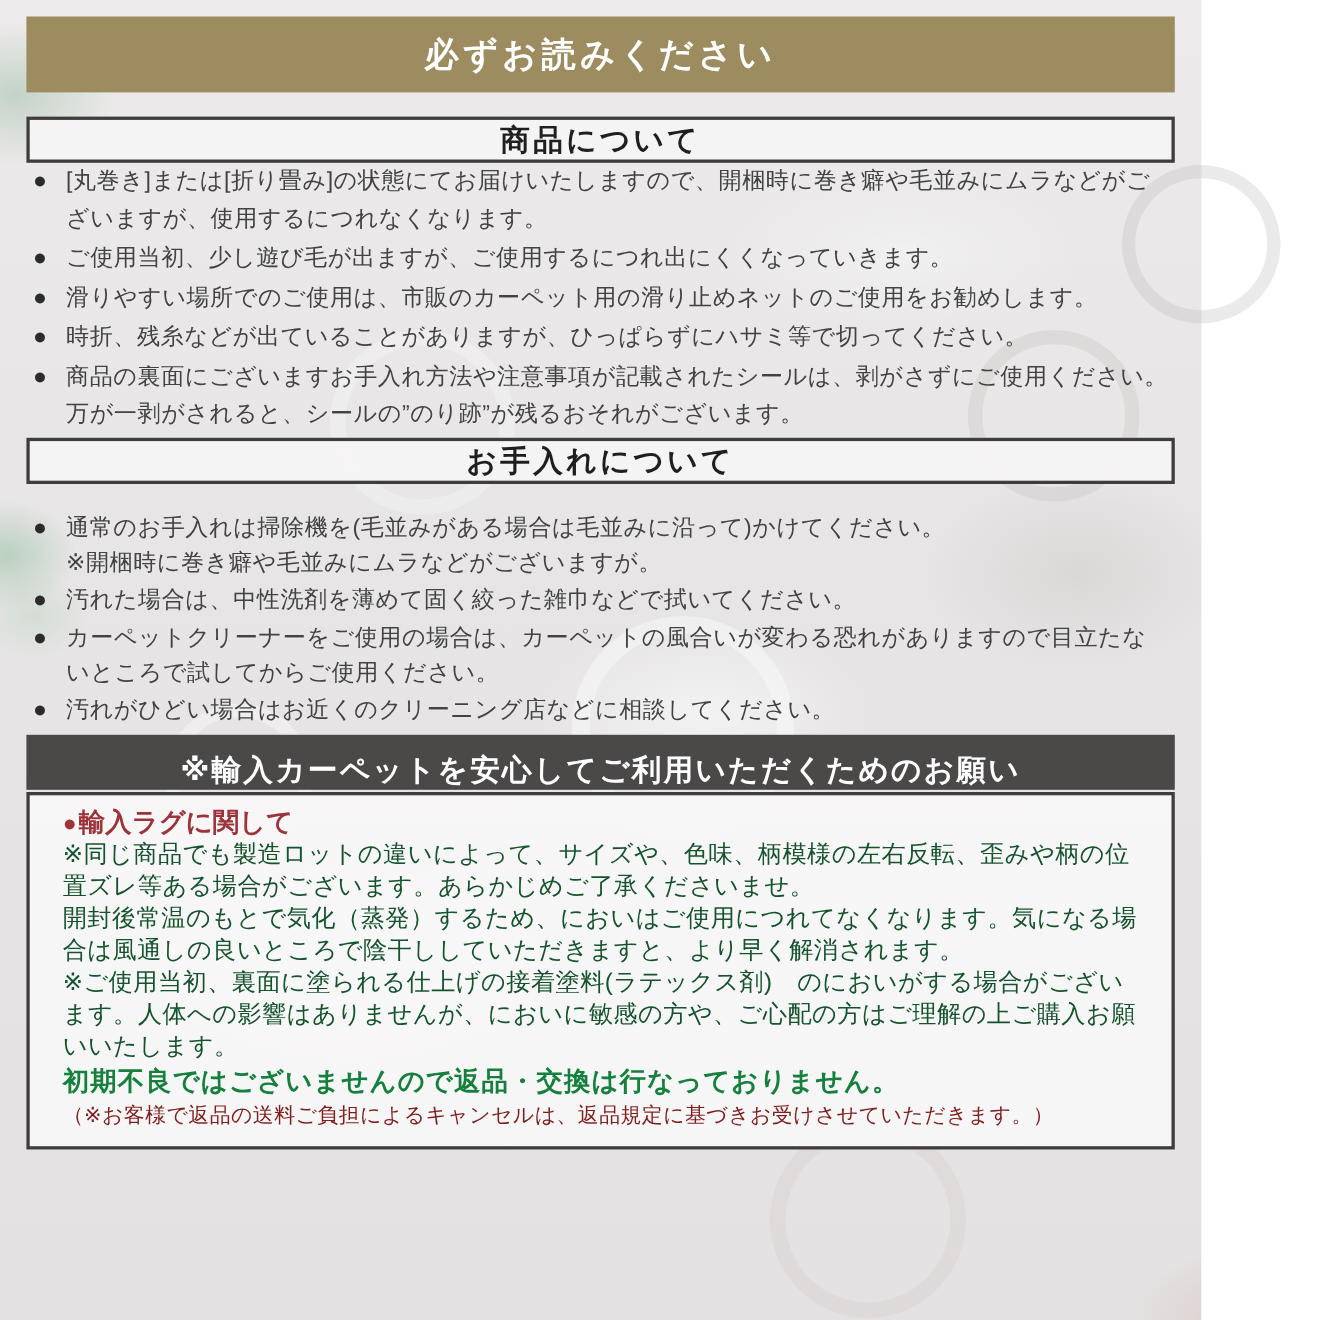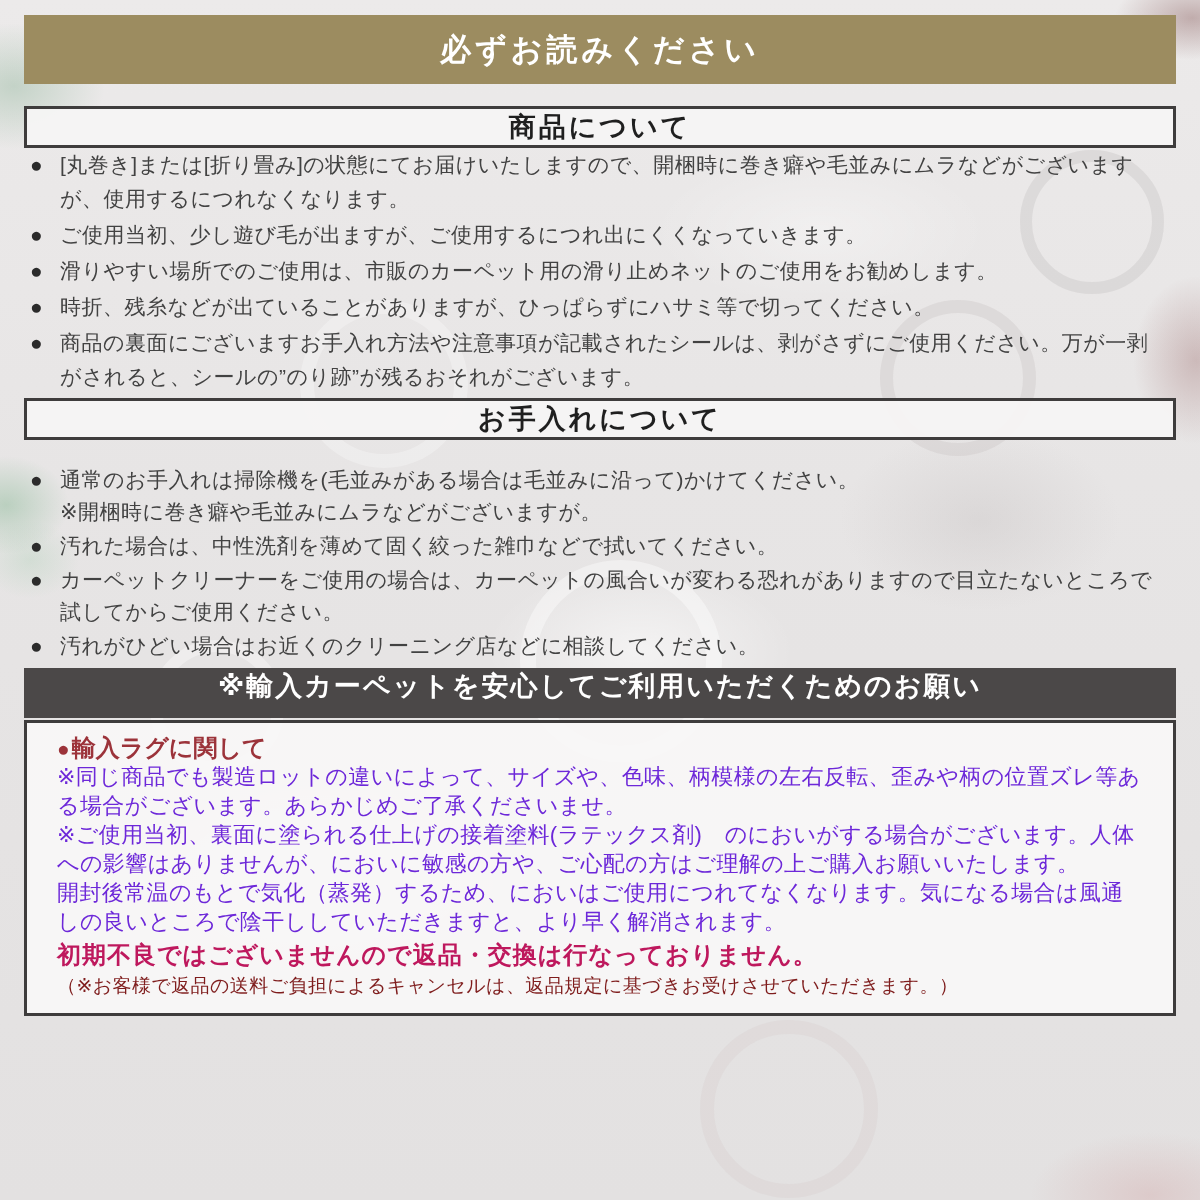--- a/index.html
+++ b/index.html
@@ -3,21 +3,21 @@
 <meta charset="utf-8">
 <style>
   html,body{margin:0;padding:0;}
   body{
     width:1200px;height:1200px;
     font-family:"Liberation Sans","DejaVu Sans",sans-serif;
     color:#454545;
     overflow:hidden;
   }
   .page{
-    position:relative;width:1200px;height:1200px;box-sizing:border-box;
+    position:relative;width:1092px;height:1200px;box-sizing:border-box;
     background-color:#e8e7e7;
     background-image:
       radial-gradient(ellipse 130px 90px at 14px 86px, rgba(104,158,120,0.30), rgba(104,158,120,0) 70%),
       radial-gradient(ellipse 90px 70px at 6px 505px, rgba(96,165,115,0.33), rgba(96,165,115,0) 70%),
       radial-gradient(ellipse 70px 55px at 30px 560px, rgba(140,195,155,0.22), rgba(140,195,155,0) 70%),
       radial-gradient(ellipse 110px 60px at 1192px 18px, rgba(112,58,58,0.35), rgba(112,58,58,0) 70%),
       radial-gradient(ellipse 90px 120px at 1196px 360px, rgba(120,52,52,0.25), rgba(120,52,52,0) 70%),
       radial-gradient(ellipse 170px 90px at 1150px 1195px, rgba(205,150,150,0.30), rgba(205,150,150,0) 70%),
       radial-gradient(ellipse 220px 120px at 640px 650px, rgba(255,255,255,0.55), rgba(255,255,255,0) 70%),
       radial-gradient(ellipse 260px 140px at 320px 880px, rgba(255,255,255,0.40), rgba(255,255,255,0) 70%),
@@ -54,34 +54,34 @@
   ul.blist{list-style:none;margin:0;padding:0 6px;}
   ul.blist li{display:flex;margin-bottom:2px;}
   ul.blist .dot{flex:0 0 auto;width:30px;color:#2b2b2b;font-size:21px;line-height:34px;}
   ul.blist .t{flex:1;font-size:21px;line-height:34px;color:#424242;letter-spacing:0.5px;}
   ul.list2 li{margin-bottom:2px;}
   ul.list2 .dot{line-height:32px;}
   ul.list2 .t{line-height:32px;}
 
   .dark-banner{
     margin-top:6px;height:50px;background:#4b4848;
-    display:flex;align-items:flex-start;justify-content:center;
+    display:flex;align-items:flex-end;justify-content:center;
   }
   .dark-banner span{color:#ffffff;font-size:27px;font-weight:bold;letter-spacing:2px;}
 
   .notice-box{
     margin-top:2px;box-sizing:border-box;border:3px solid #3e3c3c;
     background:rgba(249,248,248,0.93);
     padding:12px 28px 12px 30px;
   }
   .ghead{font-size:24px;font-weight:bold;color:#9c333a;line-height:26px;margin-top:6px;}
   .ghead.first{margin-top:0;}
   .ghead .gdot{font-size:21px;margin-right:2px;}
-  .notice-box p{margin:0;font-size:22px;line-height:29px;color:#6d28d9;letter-spacing:0.4px;}
-  .notice-box p.emphasis{font-size:24px;line-height:33px;font-weight:bold;color:#be185d;margin-top:2px;letter-spacing:1px;}
+  .notice-box p{margin:0;font-size:22px;line-height:29px;color:#14532d;letter-spacing:0.4px;}
+  .notice-box p.emphasis{font-size:24px;line-height:33px;font-weight:bold;color:#15803d;margin-top:2px;letter-spacing:1px;}
   .notice-box p.footnote{font-size:19px;line-height:30px;color:#7f1d1d;}
 </style>
 </head>
 <body>
 
 <div class="page">
   <div class="ring r1"></div>
   <div class="ring r2"></div>
   <div class="ring r3"></div>
   <div class="ring r4"></div>
@@ -154,22 +154,22 @@
     <div class="notice-box">
 
       <div class="group">
         <div class="ghead first">
           <span class="gdot">●</span><span>輸入ラグに関して</span>
         </div>
         <p>※同じ商品でも製造ロットの違いによって、サイズや、色味、柄模様の左右反転、歪みや柄の位置ズレ等ある場合がございます。あらかじめご了承くださいませ。</p>
       </div>
 
       <div class="group">
+        <p>開封後常温のもとで気化（蒸発）するため、においはご使用につれてなくなります。気になる場合は風通しの良いところで陰干ししていただきますと、より早く解消されます。</p>
         <p>※ご使用当初、裏面に塗られる仕上げの接着塗料(ラテックス剤)　のにおいがする場合がございます。人体への影響はありませんが、においに敏感の方や、ご心配の方はご理解の上ご購入お願いいたします。</p>
-        <p>開封後常温のもとで気化（蒸発）するため、においはご使用につれてなくなります。気になる場合は風通しの良いところで陰干ししていただきますと、より早く解消されます。</p>
       </div>
 
 
       <p class="emphasis">初期不良ではございませんので返品・交換は行なっておりません。</p>
       <p class="footnote">（※お客様で返品の送料ご負担によるキャンセルは、返品規定に基づきお受けさせていただきます。）</p>
 
     </div>
 
   </div>
 </div>

